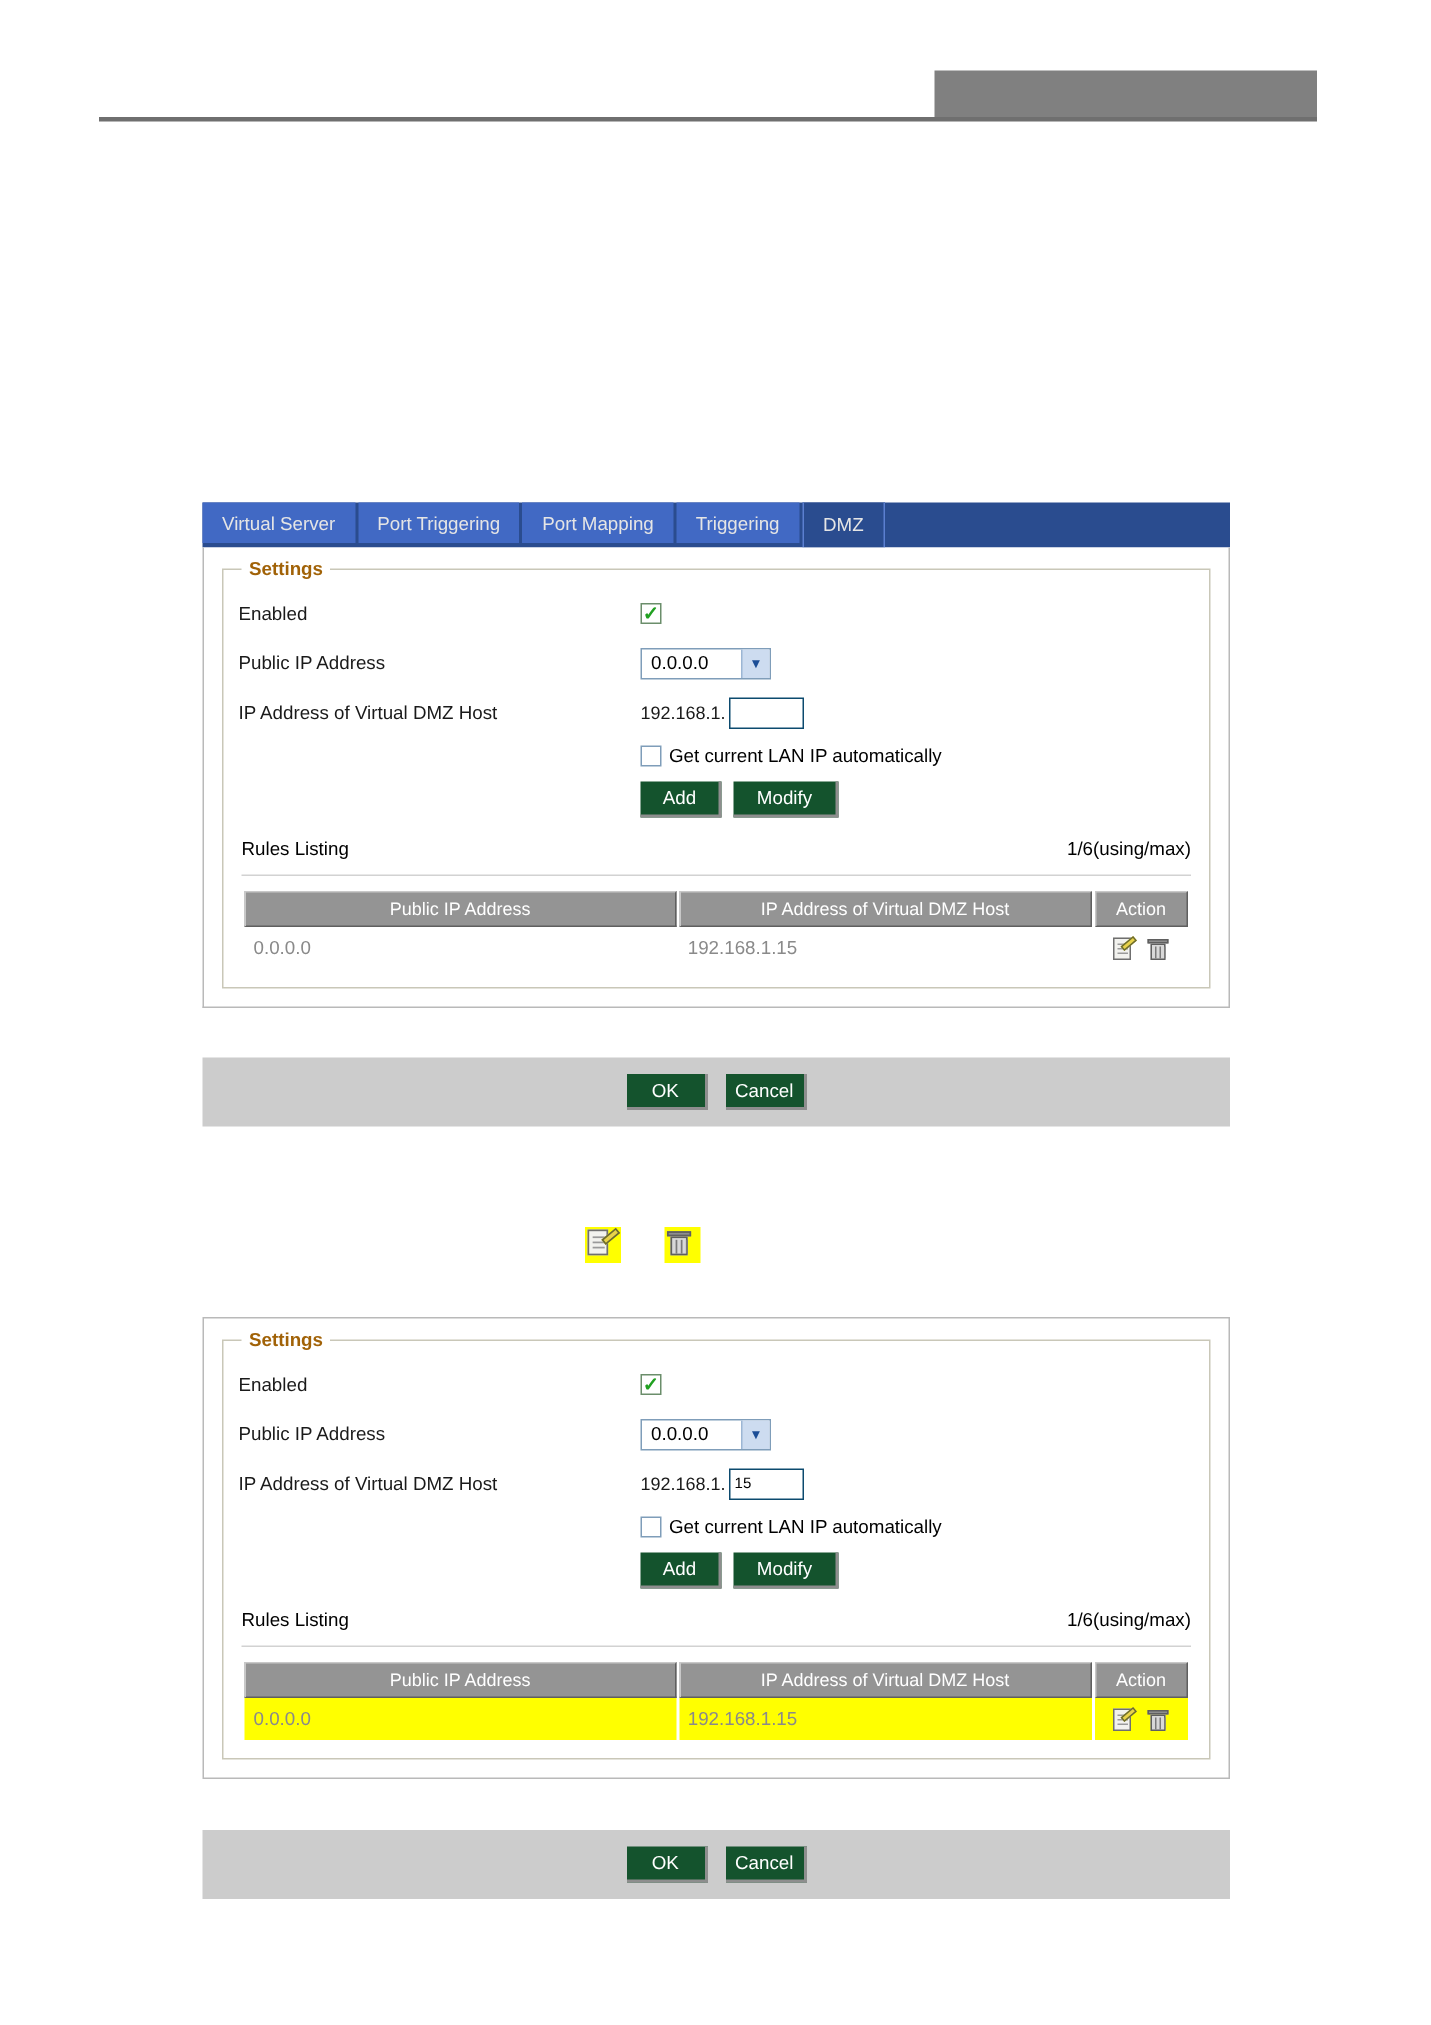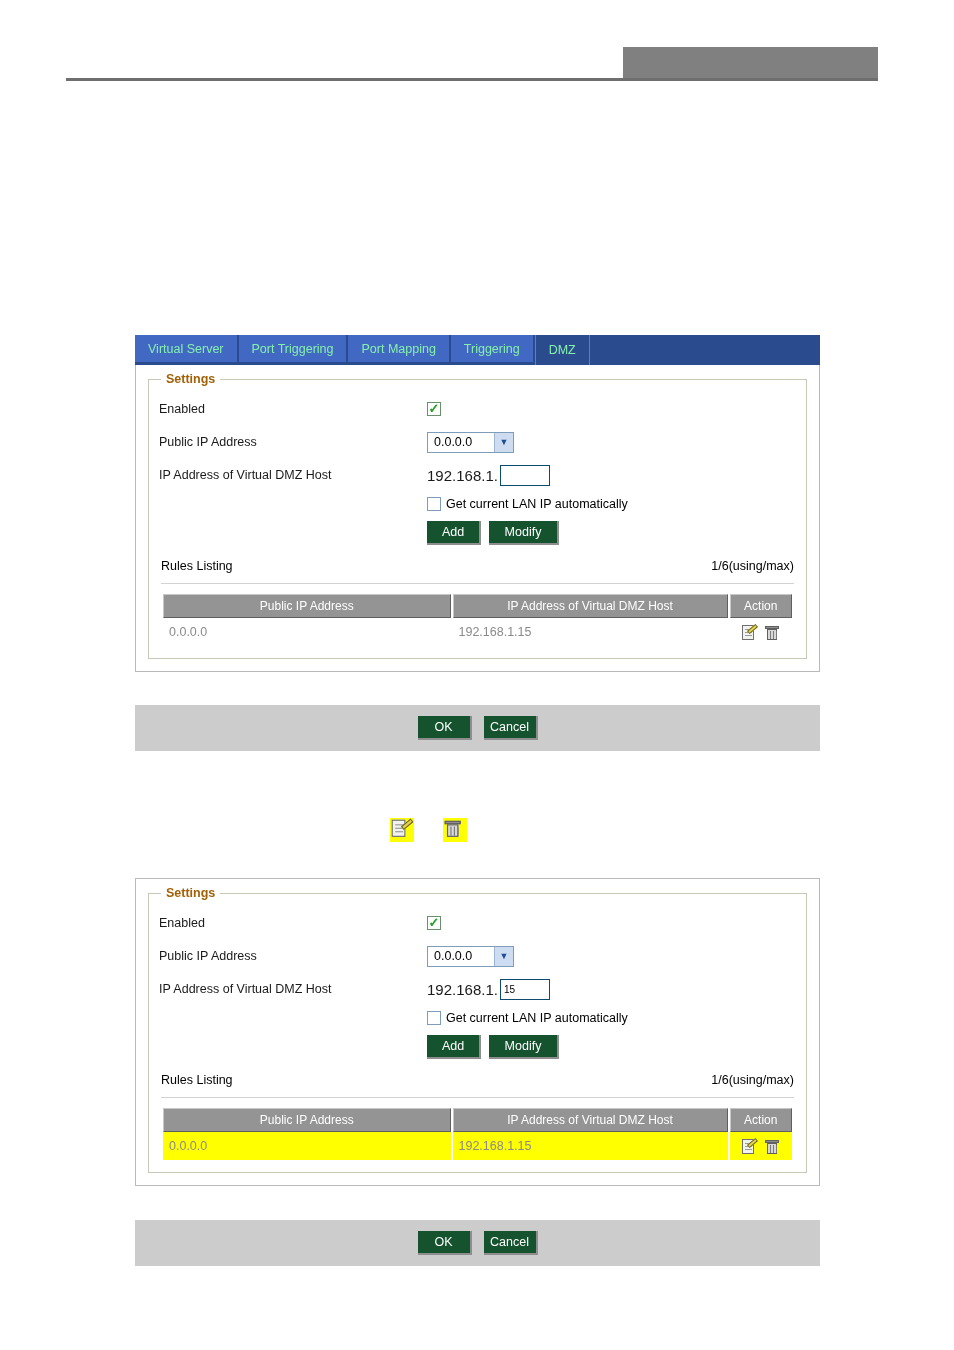--- a/index.html
+++ b/index.html
@@ -44,21 +44,21 @@
     background: #2a4c8f;
     display: flex;
     align-items: flex-start;
     box-sizing: border-box;
   }
   .tab {
     height: 27px;
     margin-right: 2px;
     padding: 0 13px;
     background: #4169c4;
-    color: #86efac;
+    color: #e5e5e5;
     font-size: 12.5px;
     display: flex;
     align-items: center;
     justify-content: center;
     white-space: nowrap;
     box-sizing: border-box;
   }
   .tab.active {
     background: #2a4c8f;
     height: 30px;
@@ -151,21 +151,21 @@
     background: #cddcf0;
     border-left: 1px solid #9cb6d4;
     display: flex;
     align-items: center;
     justify-content: center;
     color: #1c4e96;
     font-size: 9px;
   }
 
   
-  .ip-prefix { font-size: 15px; margin-right: 2px; color: #1a1a1a; }
+  .ip-prefix { font-size: 12px; margin-right: 2px; color: #1a1a1a; }
   .ip-input {
     width: 50px; height: 21px;
     border: 1px solid #0c4a6e;
     background: #ffffff;
     box-sizing: border-box;
     font-family: "Liberation Sans", sans-serif;
     font-size: 10px;
     padding: 0 3px;
     color: #000;
   }

